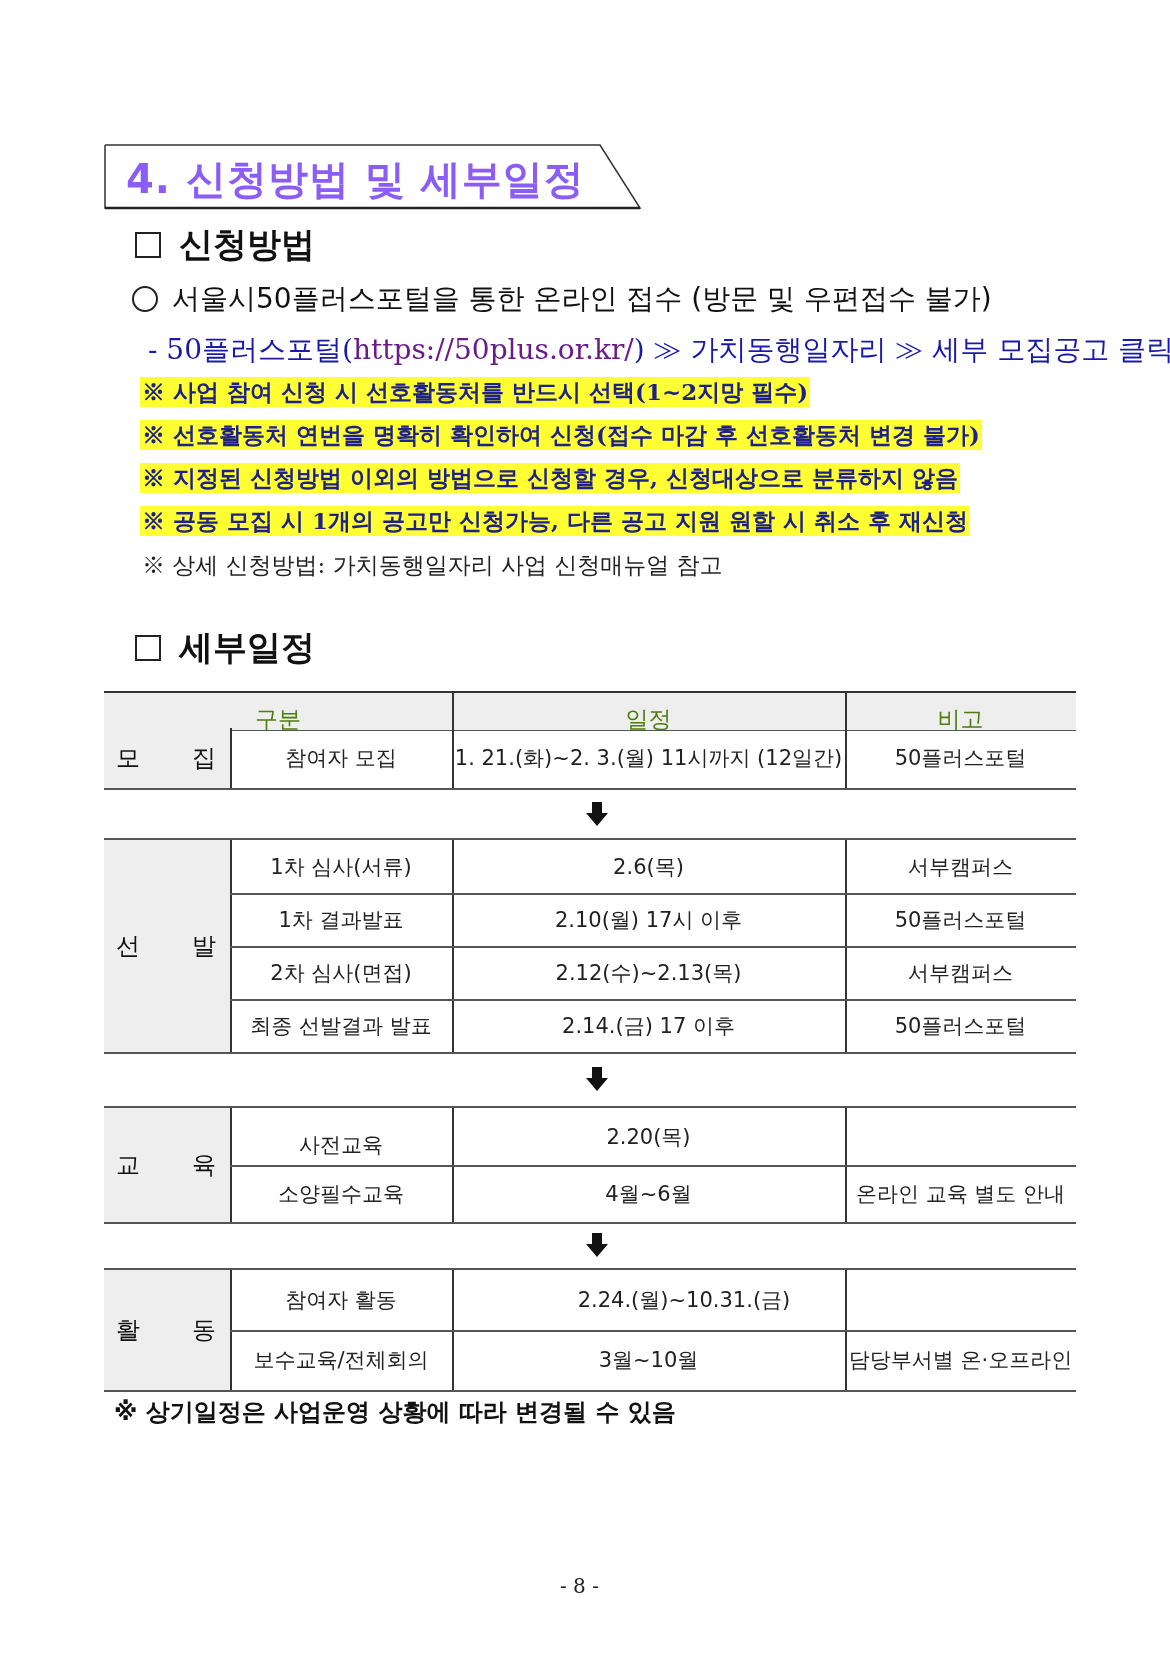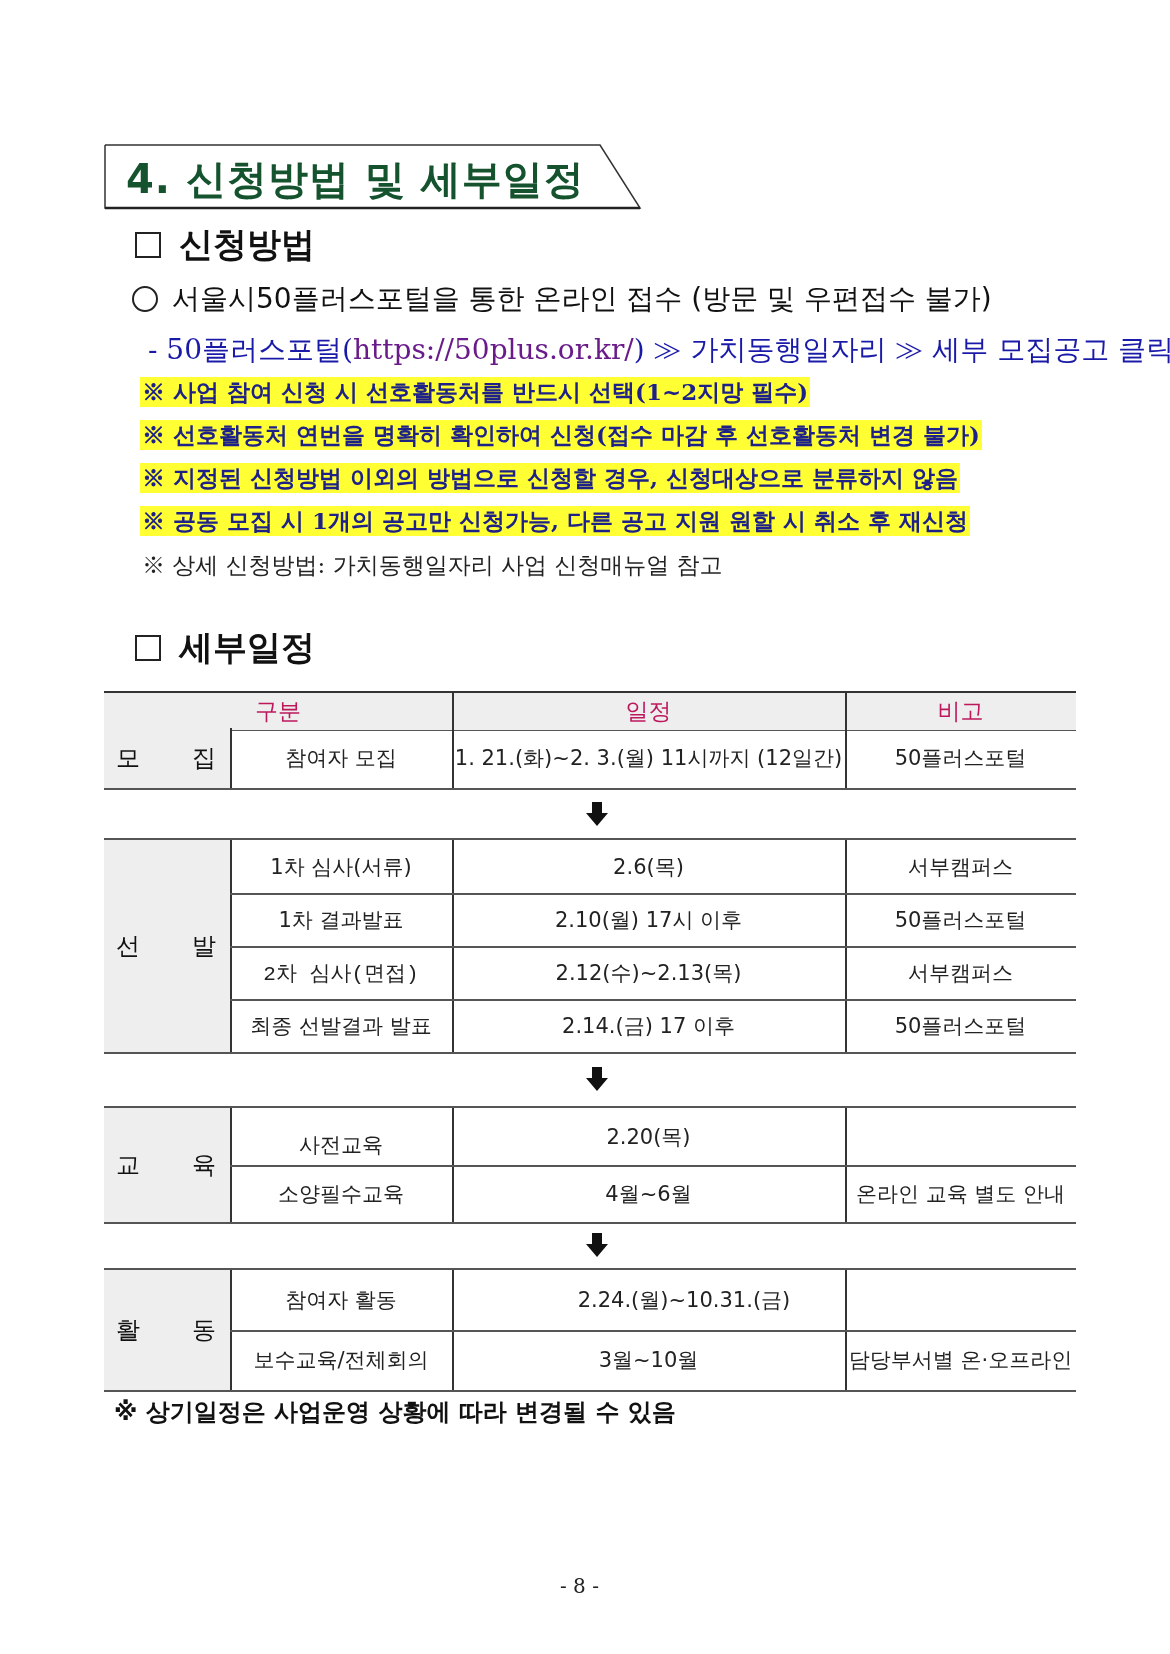--- a/index.html
+++ b/index.html
@@ -4,21 +4,21 @@
 <style>
   html, body { margin:0; padding:0; background:#ffffff; }
   body { width:1170px; height:1654px; position:relative; overflow:hidden;
          font-family:"DejaVu Sans","Liberation Sans",sans-serif; color:#111; }
   .abs { position:absolute; }
 
   
   .title-box { left:104px; top:144px; width:536px; height:66px; }
   .title-box svg { position:absolute; left:0; top:0; }
   .title-text { position:absolute; left:22px; top:8px; font-size:40px; font-weight:bold;
-                letter-spacing:1px; white-space:nowrap; color:#14532d; }
+                letter-spacing:1px; white-space:nowrap; color:#8b5cf6; }
 
   .sub-heading { font-size:34px; font-weight:bold; white-space:nowrap; display:flex; align-items:center;margin-left:31px; }
   .checkbox-icon { display:inline-block; width:22px; height:22px; border:2px solid #222;
                    margin-right:18px; background:#fff; }
 
   .bullet-line { font-size:28px; white-space:nowrap; display:flex; align-items:center; color:#111; }
   .circle-icon { display:inline-block; width:22px; height:22px; border:2px solid #222;
                  border-radius:50%; margin-right:14px; }
 
   .link-line { font-family:"DejaVu Serif","Liberation Serif",serif; font-size:28px;
@@ -29,21 +29,21 @@
              color:#1d2188; white-space:nowrap; background:#ffff33; padding:0 2px; line-height:30px; }
   .note-line { font-family:"DejaVu Serif","Liberation Serif",serif; font-size:23px; color:#222;
                white-space:nowrap; line-height:30px; }
 
   
   .sched { left:104px; top:691px; width:972px; }
   .row { position:absolute; left:0; width:972px; }
   .cell { position:absolute; top:0; height:100%; display:flex; align-items:center; justify-content:center;
           font-size:21px; color:#222; white-space:nowrap; box-sizing:border-box; }
   .hdr { background:#eeeeee; border-top:2px solid #333; border-bottom:1.5px solid #555; }
-  .hdr .cell { font-size:23px; color:#be185d; }
+  .hdr .cell { font-size:23px; color:#4d7c0f;margin-top:8px; }
   .cat { background:#eeeeee; font-size:24px !important; color:#111 !important;
          justify-content:space-between !important; padding:0 14px 0 12px; }
   .vline { position:absolute; top:0; width:1.5px; height:100%; background:#333; }
   .hline { position:absolute; left:126px; right:0; height:1.5px; background:#555; }
   .group { border-top:2px solid #555; border-bottom:2px solid #555; }
   .arrow-row { display:flex; justify-content:center; align-items:center; }
   .down-arrow { width:26px; height:26px; margin-left:14px; }
 
   .footer-note { font-size:24px; font-weight:bold; white-space:nowrap; color:#111; }
   .page-num { font-family:"DejaVu Serif","Liberation Serif",serif; font-size:20px; color:#222; }
@@ -127,21 +127,21 @@
     <div class="hline" style="top:159px;"></div>
 
     <div class="cell" style="left:126px; width:222px; top:0; height:53px;">1차 심사(서류)</div>
     <div class="cell" style="left:348px; width:393px; top:0; height:53px;">2.6(목)</div>
     <div class="cell" style="left:741px; width:231px; top:0; height:53px;">서부캠퍼스</div>
 
     <div class="cell" style="left:126px; width:222px; top:53px; height:53px;">1차 결과발표</div>
     <div class="cell" style="left:348px; width:393px; top:53px; height:53px;">2.10(월) 17시 이후</div>
     <div class="cell" style="left:741px; width:231px; top:53px; height:53px;">50플러스포털</div>
 
-    <div class="cell" style="left:126px; width:222px; top:106px; height:53px;font-family:Liberation Mono, monospace;">2차 심사(면접)</div>
+    <div class="cell" style="left:126px; width:222px; top:106px; height:53px;">2차 심사(면접)</div>
     <div class="cell" style="left:348px; width:393px; top:106px; height:53px;">2.12(수)~2.13(목)</div>
     <div class="cell" style="left:741px; width:231px; top:106px; height:53px;">서부캠퍼스</div>
 
     <div class="cell" style="left:126px; width:222px; top:159px; height:53px;">최종 선발결과 발표</div>
     <div class="cell" style="left:348px; width:393px; top:159px; height:53px;">2.14.(금) 17 이후</div>
     <div class="cell" style="left:741px; width:231px; top:159px; height:53px;">50플러스포털</div>
   </div>
 
   <div class="row arrow-row" style="top:361px; height:54px;">
     <svg class="down-arrow" viewBox="0 0 26 26">

